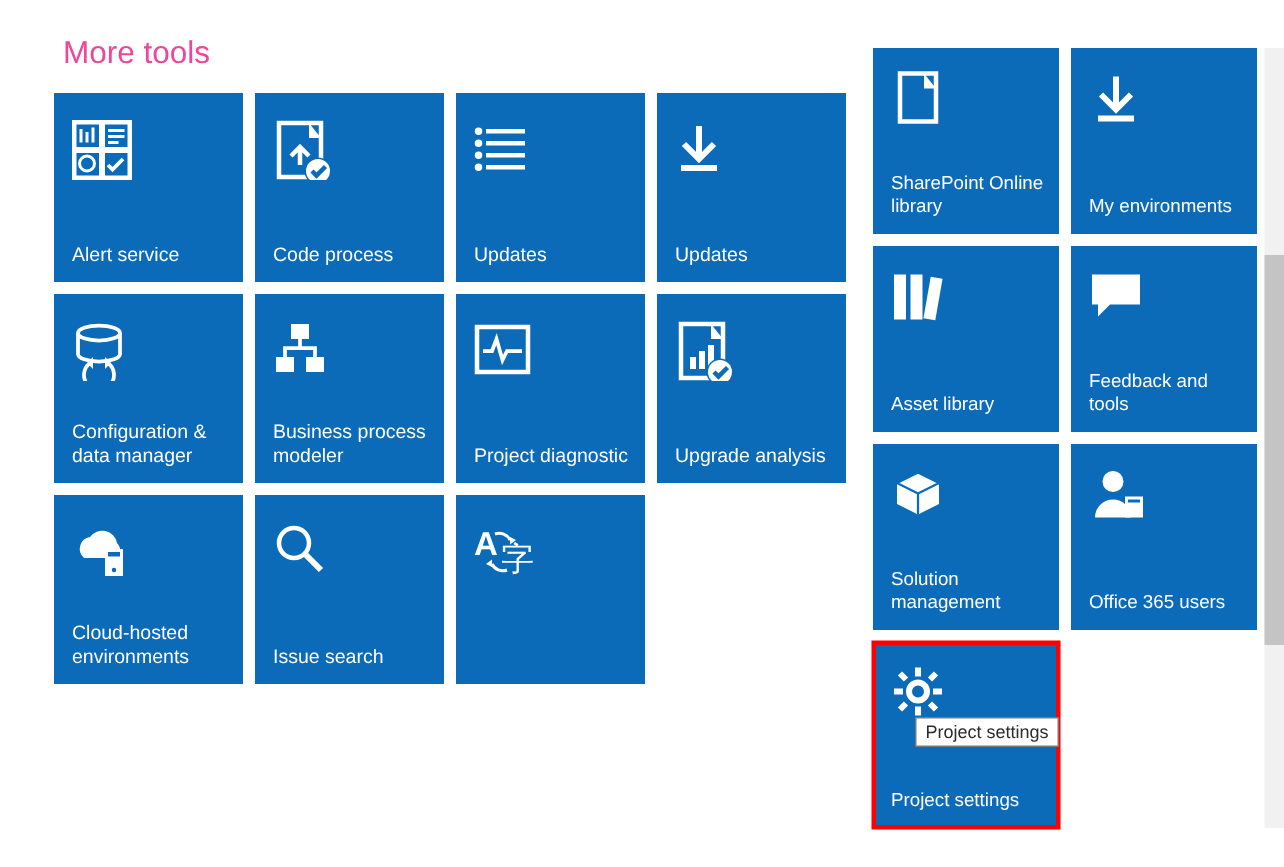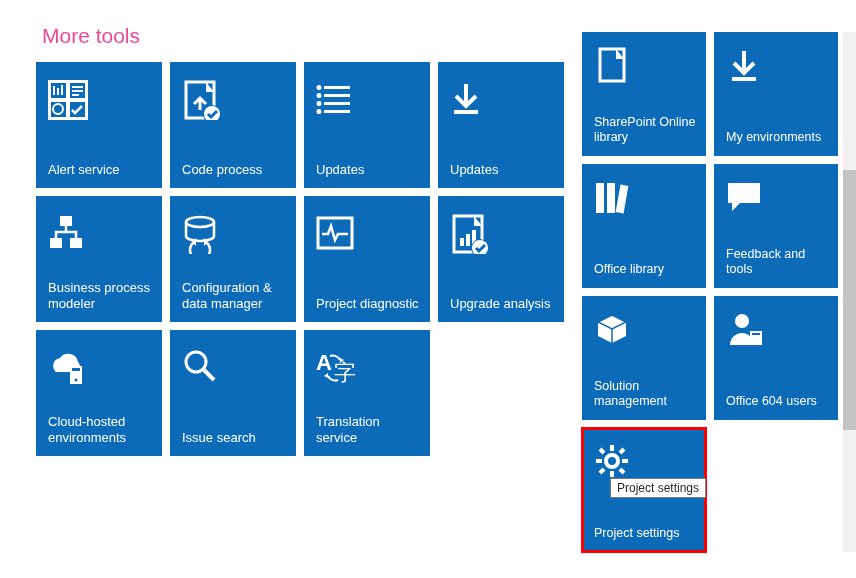--- a/index.html
+++ b/index.html
@@ -282,36 +282,36 @@
         <div class="icon-wrap">
           <svg width="40" height="40" viewBox="0 0 40 40">
             <use href="#i-updates"></use>
           </svg>
         </div>
         <div class="tile-label">Updates</div>
       </div>
       <div class="tile">
         <div class="icon-wrap">
           <svg width="40" height="40" viewBox="0 0 40 40">
+            <use href="#i-config-data"></use>
+          </svg>
+        </div>
+        <div class="tile-label">Configuration &amp; data manager</div>
+      </div>
+      <div class="tile">
+        <div class="icon-wrap">
+          <svg width="40" height="40" viewBox="0 0 40 40">
             <use href="#i-bpm"></use>
           </svg>
         </div>
         <div class="tile-label">Business process modeler</div>
       </div>
       <div class="tile">
         <div class="icon-wrap">
           <svg width="40" height="40" viewBox="0 0 40 40">
-            <use href="#i-config-data"></use>
-          </svg>
-        </div>
-        <div class="tile-label">Configuration &amp; data manager</div>
-      </div>
-      <div class="tile">
-        <div class="icon-wrap">
-          <svg width="40" height="40" viewBox="0 0 40 40">
             <use href="#i-sys-diag"></use>
           </svg>
         </div>
         <div class="tile-label">Project diagnostic</div>
       </div>
       <div class="tile">
         <div class="icon-wrap">
           <svg width="40" height="40" viewBox="0 0 40 40">
             <use href="#i-upgrade-analysis"></use>
           </svg>
@@ -333,21 +333,20 @@
           </svg>
         </div>
         <div class="tile-label">Issue search</div>
       </div>
       <div class="tile">
         <div class="icon-wrap">
           <svg width="40" height="40" viewBox="0 0 40 40">
             <use href="#i-translation"></use>
           </svg>
         </div>
-        <div class="tile-label">Translation service</div>
       </div>
     </div>
 </div>
 
 <div class="right-panel">
   <div class="tile-grid-right" id="right-grid">
       <div class="tile-r">
         <div class="icon-wrap">
           <svg width="40" height="40" viewBox="0 0 40 40">
             <use href="#i-sharepoint-doc"></use>
@@ -362,21 +361,21 @@
           </svg>
         </div>
         <div class="tile-label">My environments</div>
       </div>
       <div class="tile-r">
         <div class="icon-wrap">
           <svg width="40" height="40" viewBox="0 0 40 40">
             <use href="#i-asset-library"></use>
           </svg>
         </div>
-        <div class="tile-label">Office library</div>
+        <div class="tile-label">Asset library</div>
       </div>
       <div class="tile-r">
         <div class="icon-wrap">
           <svg width="40" height="40" viewBox="0 0 40 40">
             <use href="#i-feedback"></use>
           </svg>
         </div>
         <div class="tile-label">Feedback and tools</div>
       </div>
       <div class="tile-r">
@@ -386,21 +385,21 @@
           </svg>
         </div>
         <div class="tile-label">Solution management</div>
       </div>
       <div class="tile-r">
         <div class="icon-wrap">
           <svg width="40" height="40" viewBox="0 0 40 40">
             <use href="#i-o365-users"></use>
           </svg>
         </div>
-        <div class="tile-label">Office 604 users</div>
+        <div class="tile-label">Office 365 users</div>
       </div>
       <div class="tile-r highlight">
         <div class="icon-wrap">
           <svg width="40" height="40" viewBox="0 0 40 40">
             <use href="#i-settings"></use>
           </svg>
         </div>
         <div class="tile-label">Project settings</div>
         <div class="tooltip">Project settings</div>
       </div>

